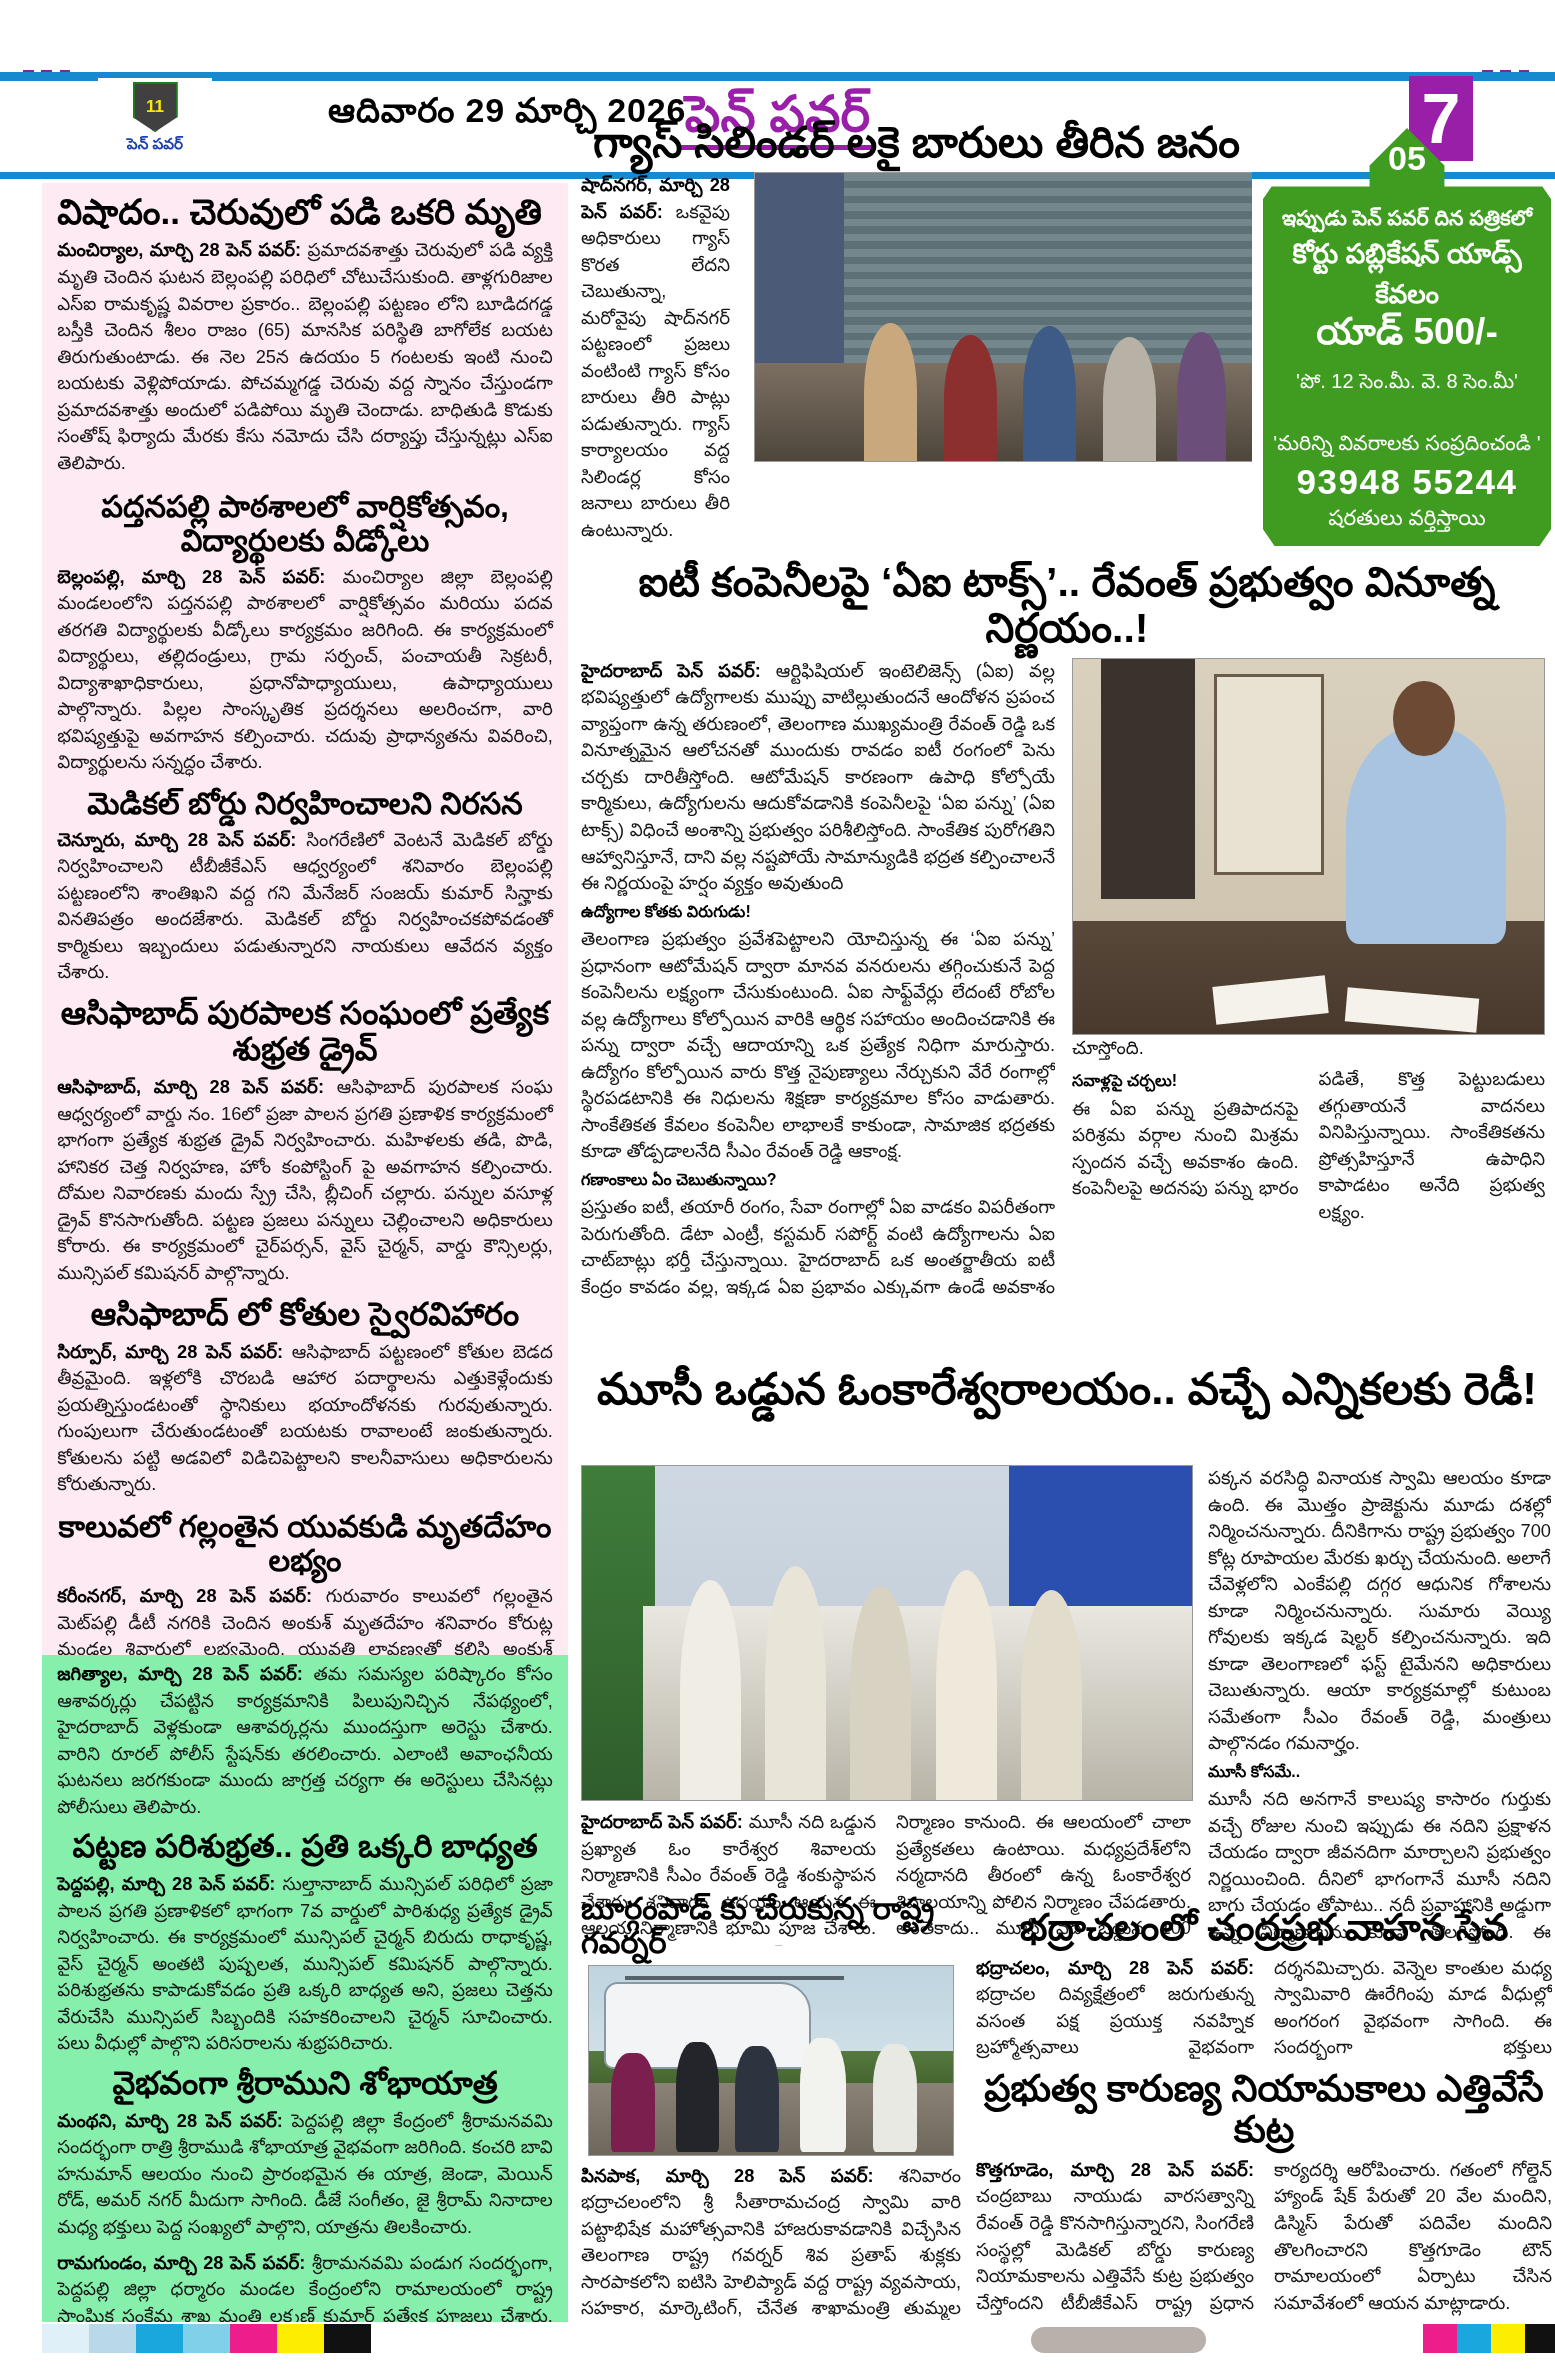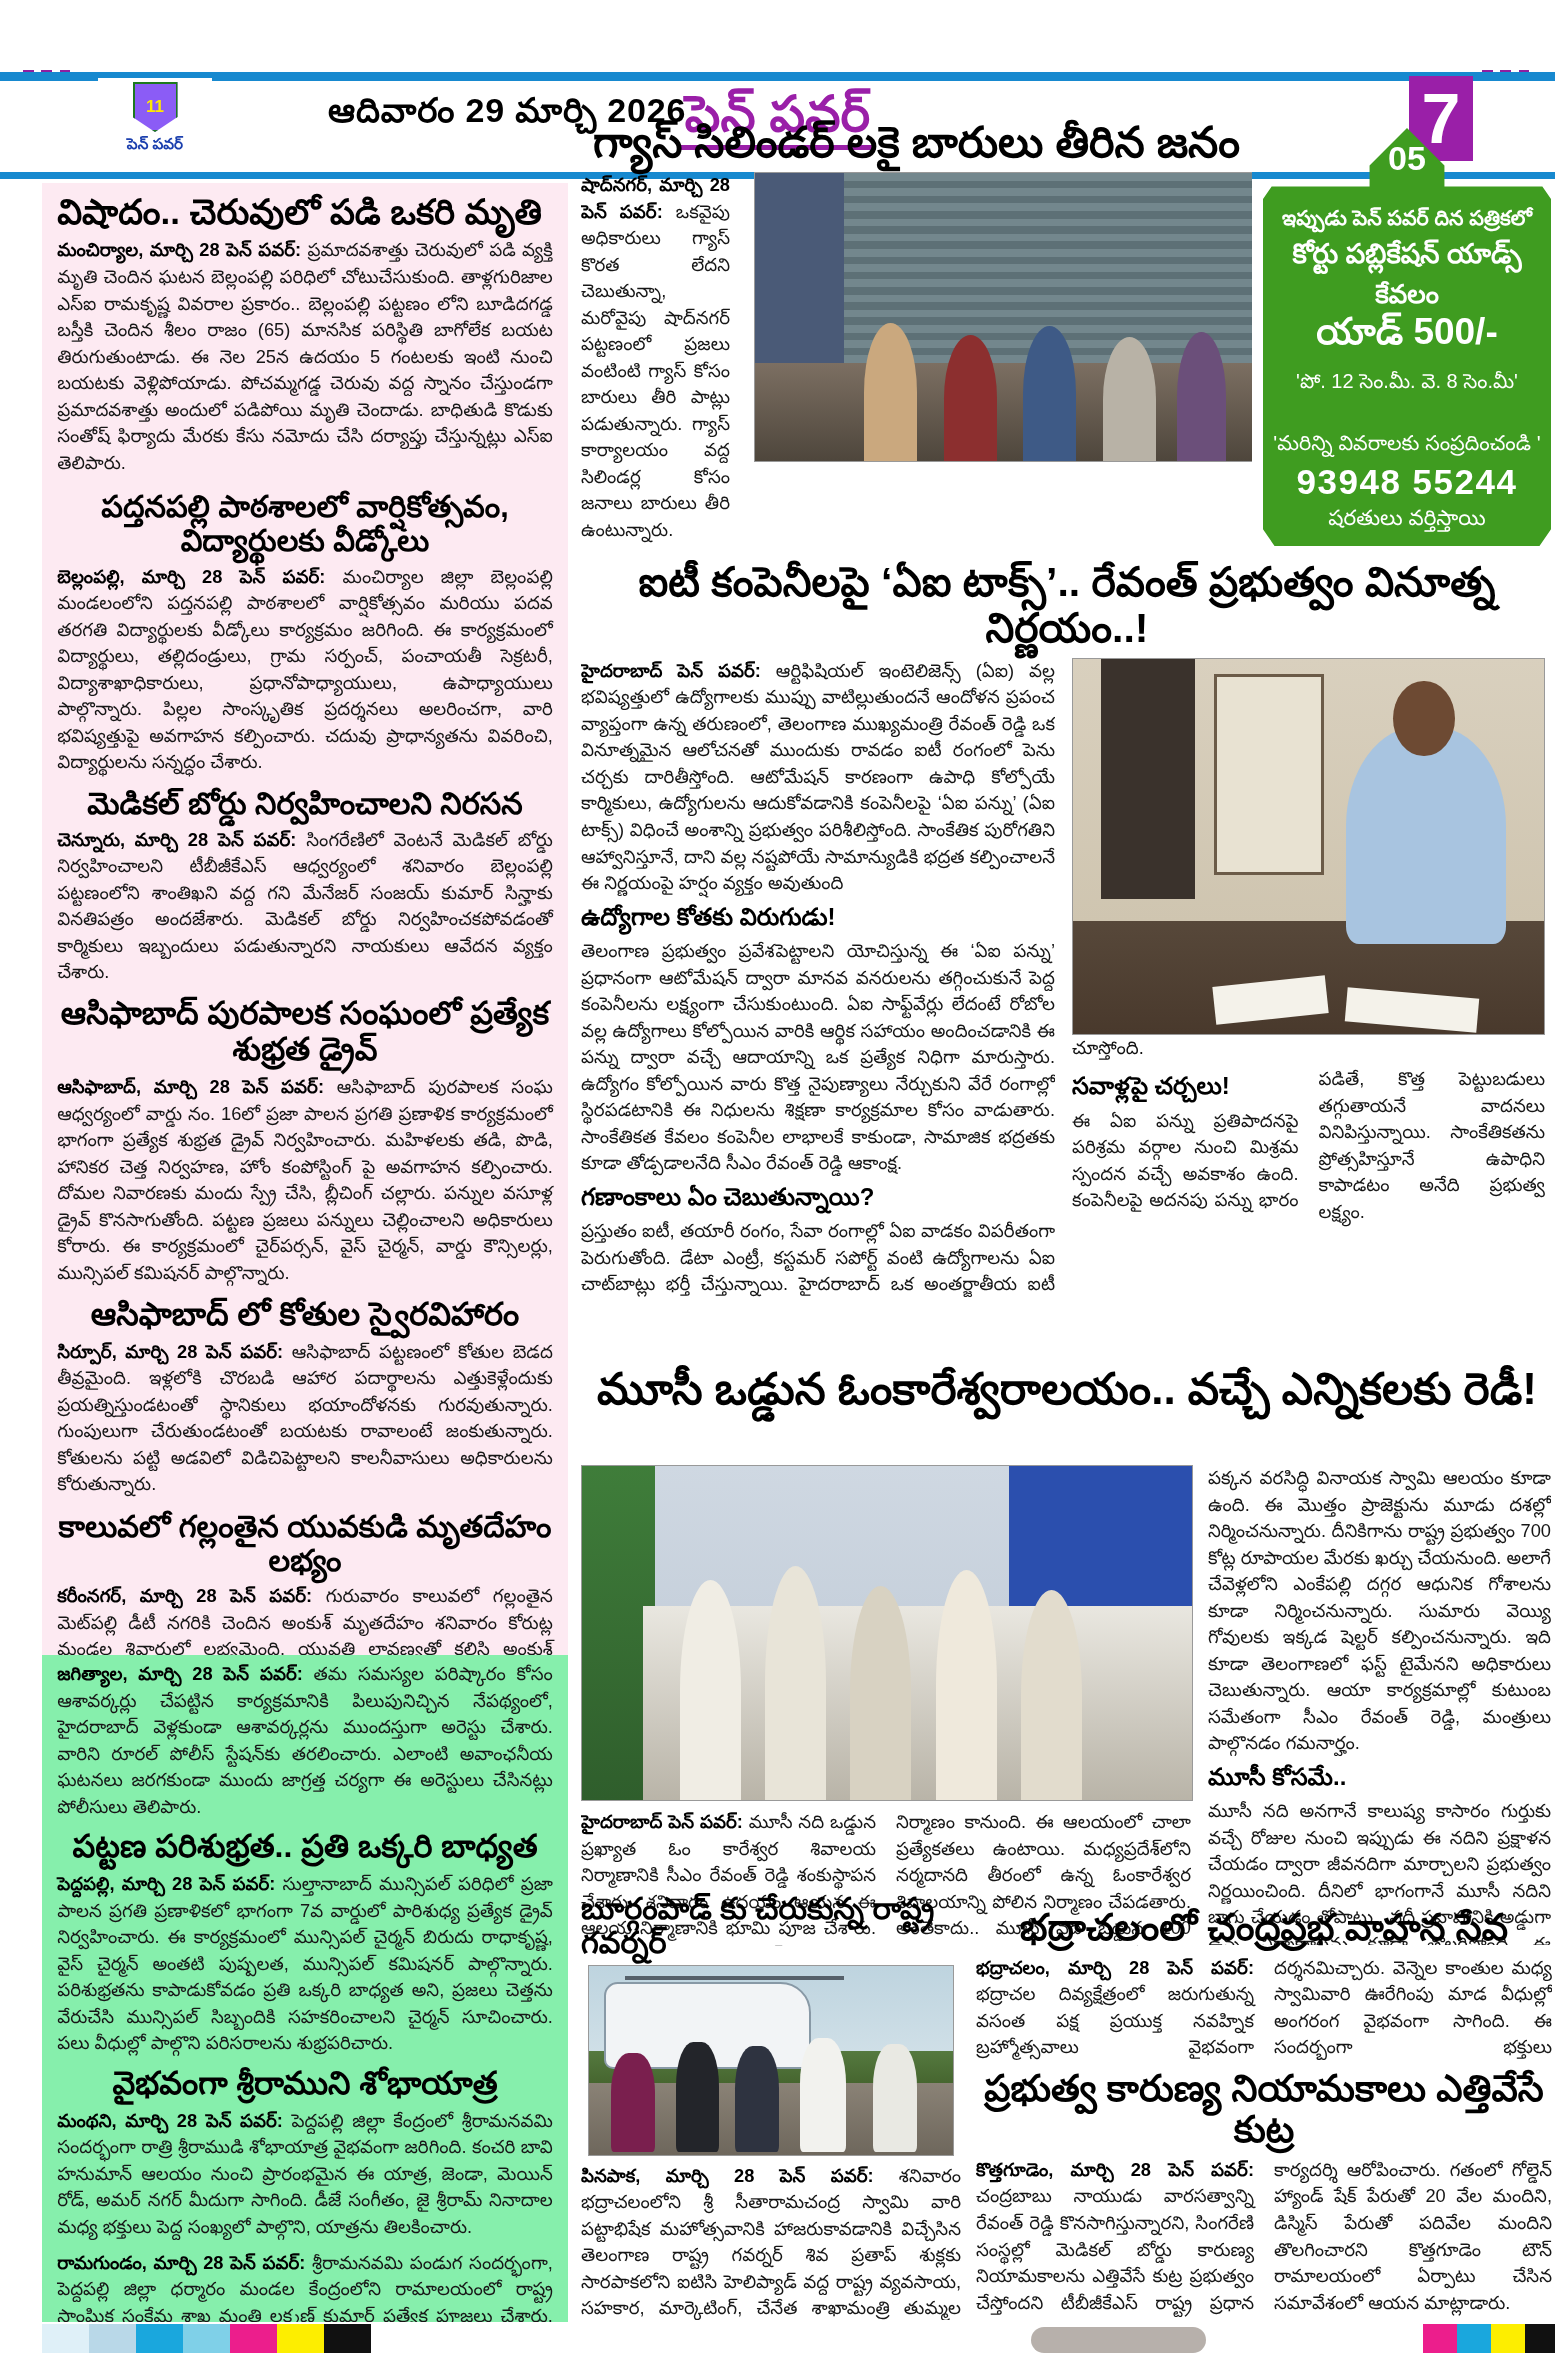--- a/index.html
+++ b/index.html
@@ -8,30 +8,30 @@
 
   
   .hdr-band{position:absolute;left:0;top:72px;width:1555px;height:91px;background:#ffffff;border-top:9.1px solid #1789cf;border-bottom:7.6px solid #1789cf;}
   .hdr-stripes{position:absolute;top:70px;height:99px;display:flex;gap:7.6px;}
   .hdr-stripes .bar{width:10.7px;height:100%;background:#8f1fa0;}
   .hdr-date{position:absolute;left:328px;top:91px;font-size:34px;font-weight:800;color:#000;letter-spacing:0.8px;}
   .hdr-title{position:absolute;left:0;right:0;top:85px;text-align:center;font-size:50px;font-weight:800;color:#9a1fa8;}
   .hdr-title span{border-bottom:5.3px solid #9a1fa8;padding:0 6.1px 3px 6.1px;}
   .hdr-page{position:absolute;left:1409px;top:76px;width:64px;height:85px;background:#9a1fa8;color:#fff;font-size:70px;font-weight:800;display:flex;align-items:center;justify-content:center;}
   .logo{position:absolute;left:98px;top:78px;width:114px;height:82px;background:#fff;display:flex;flex-direction:column;align-items:center;justify-content:center;}
-  .logo .shield{width:41px;height:46px;background:#8b5cf6;clip-path:polygon(0 0,100% 0,100% 70%,50% 100%,0 70%);display:flex;align-items:center;justify-content:center;color:#ffe800;font-weight:800;font-size:17px;border:2.3px solid #1d7a1d;}
+  .logo .shield{width:41px;height:46px;background:#404040;clip-path:polygon(0 0,100% 0,100% 70%,50% 100%,0 70%);display:flex;align-items:center;justify-content:center;color:#ffe800;font-weight:800;font-size:17px;border:2.3px solid #1d7a1d;}
   .logo .lname{font-size:15.2px;font-weight:800;color:#1b3fae;margin-top:3px;}
 
   
   .art{position:absolute;overflow:hidden;}
   .art h2{margin:4.6px 0 6.1px 0;text-align:center;font-weight:800;color:#000;line-height:1.12;}
   .art h2.left{text-align:left;}
   .body{font-size:18.3px;line-height:1.45;text-align:justify;color:#161616;}
   .dl{font-weight:800;color:#000;}
-  .sub{font-weight:800;color:#000;font-size:24px;margin:6.1px 0 1.5px 0;}
+  .sub{font-weight:800;color:#000;font-size:16px;margin:6.1px 0 1.5px 0;}
   .pinkbg{background:#fdeaf2;}
   .bluebg{background:#86efac;}
   .cols2{column-count:2;column-gap:20px;}
 
   
   .photo{position:relative;overflow:hidden;border:0.8px solid #999;}
   .sil{position:absolute;bottom:0;border-radius:50% 50% 0 0;}
   .ph-gas{background:repeating-linear-gradient(180deg,#73878d 0 7.6px,#5d7076 7.6px 15.2px);}
   .ph-gas .wall{position:absolute;left:0;top:0;width:18%;height:100%;background:#4a5a77;}
   .ph-gas .crowd{position:absolute;left:0;bottom:0;width:100%;height:34%;background:linear-gradient(180deg,#7c6f62,#4e463c);}

